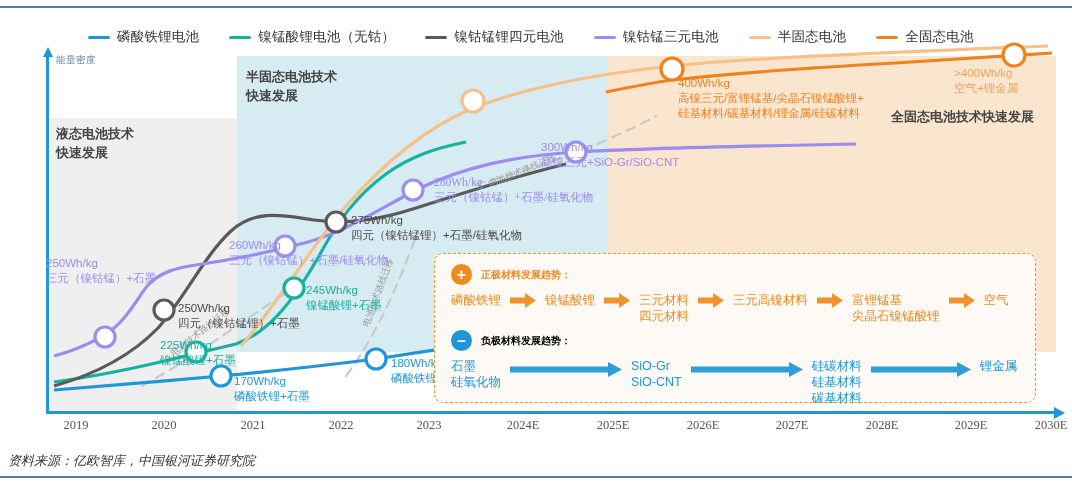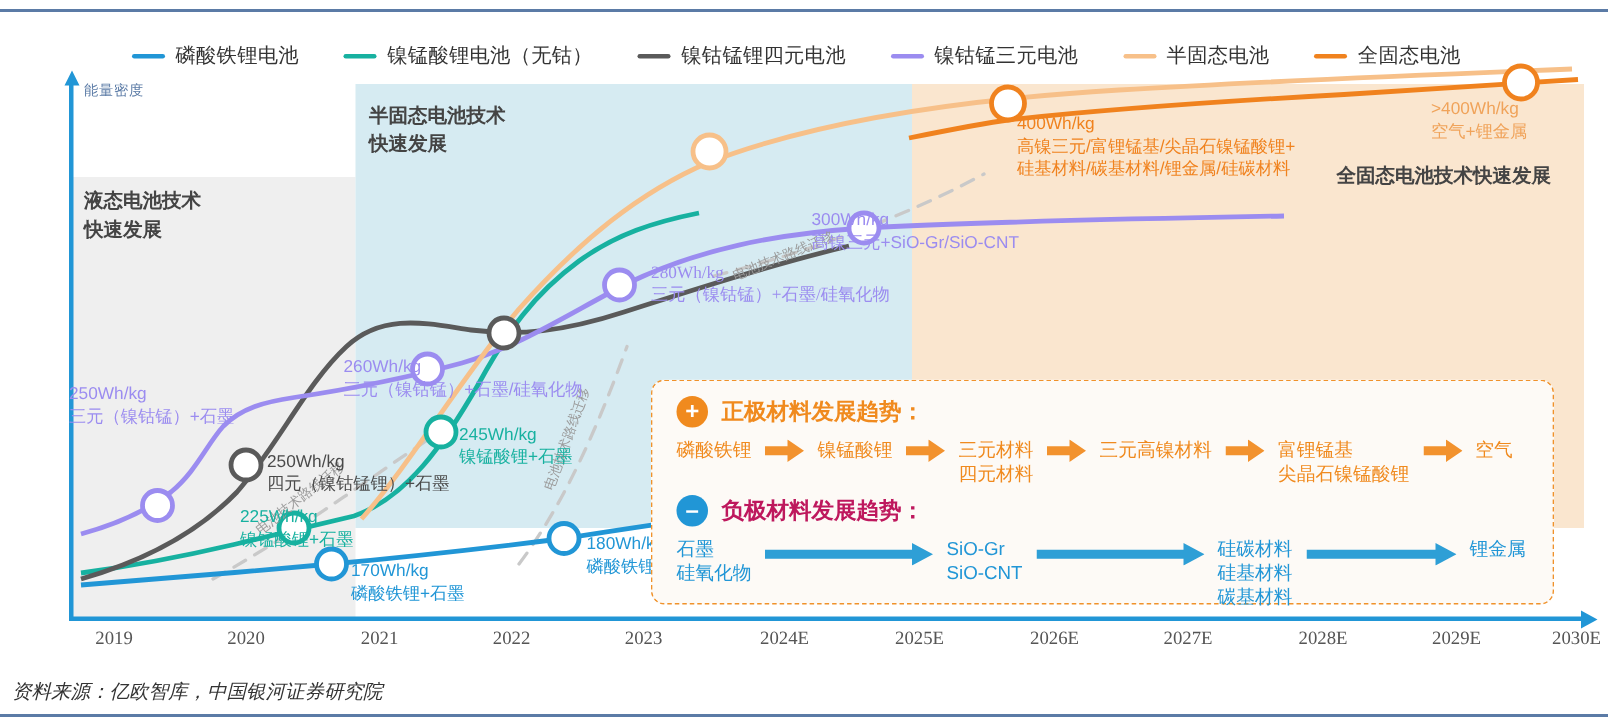--- a/index.html
+++ b/index.html
@@ -62,23 +62,23 @@
 
   
   .matbox{position:absolute;left:434px;top:253px;width:600px;height:148px;
           border:1.6px dashed #f0922b;border-radius:9px;background:#fdfaf6;}
   .matrow{position:absolute;left:16px;display:flex;align-items:flex-start;}
   .mathdr{display:flex;align-items:center;gap:9px;}
   .badge{width:21px;height:21px;border-radius:50%;display:flex;align-items:center;
          justify-content:center;color:#fff;font-size:16px;font-weight:bold;line-height:1;}
   .badge.plus{background:#f08a1e;}
   .badge.minus{background:#2196d6;}
-  .mathdr .ht{font-size:15px;font-weight:bold;}
+  .mathdr .ht{font-size:10px;font-weight:bold;}
   .ht.cath{color:#f08a1e;}
-  .ht.anod{color:#be185d;}
+  .ht.anod{color:#000000;}
 
   .flow{position:absolute;display:flex;align-items:flex-start;gap:9px;}
   .fitem{font-size:12.5px;line-height:1.28;white-space:nowrap;}
   .fitem.cath{color:#f08a1e;}
   .fitem.anod{color:#2196d6;}
   .arw{position:relative;top:1px;flex:0 0 auto;}
 
   
   .diag{position:absolute;font-size:9px;color:#9b9b9b;white-space:nowrap;
         transform-origin:left center;}
@@ -235,20 +235,24 @@
     <div class="ann" style="left:260px;top:227px;color:#17b1a0;">
       <span class="v">245Wh/kg</span>
       <span class="m">镍锰酸锂+石墨</span>
     </div>
 
     <div class="ann" style="left:183px;top:182px;color:#9b8cf0;">
       <span class="v">260Wh/kg</span>
       <span class="m">三元（镍钴锰）+石墨/硅氧化物</span>
     </div>
 
+    <div class="ann" style="left:305px;top:157px;color:#4a4a4a;">
+      <span class="v">275Wh/kg</span>
+      <span class="m">四元（镍钴锰锂）+石墨/硅氧化物</span>
+    </div>
 
     <div class="ann" style="left:388px;top:119px;color:#9b8cf0;font-family:Liberation Serif, serif;">
       <span class="v">280Wh/kg</span>
       <span class="m">三元（镍钴锰）+石墨/硅氧化物</span>
     </div>
 
     <div class="ann" style="left:495px;top:84px;color:#9b8cf0;">
       <span class="v">300Wh/kg</span>
       <span class="m">高镍三元+SiO-Gr/SiO-CNT</span>
     </div>

